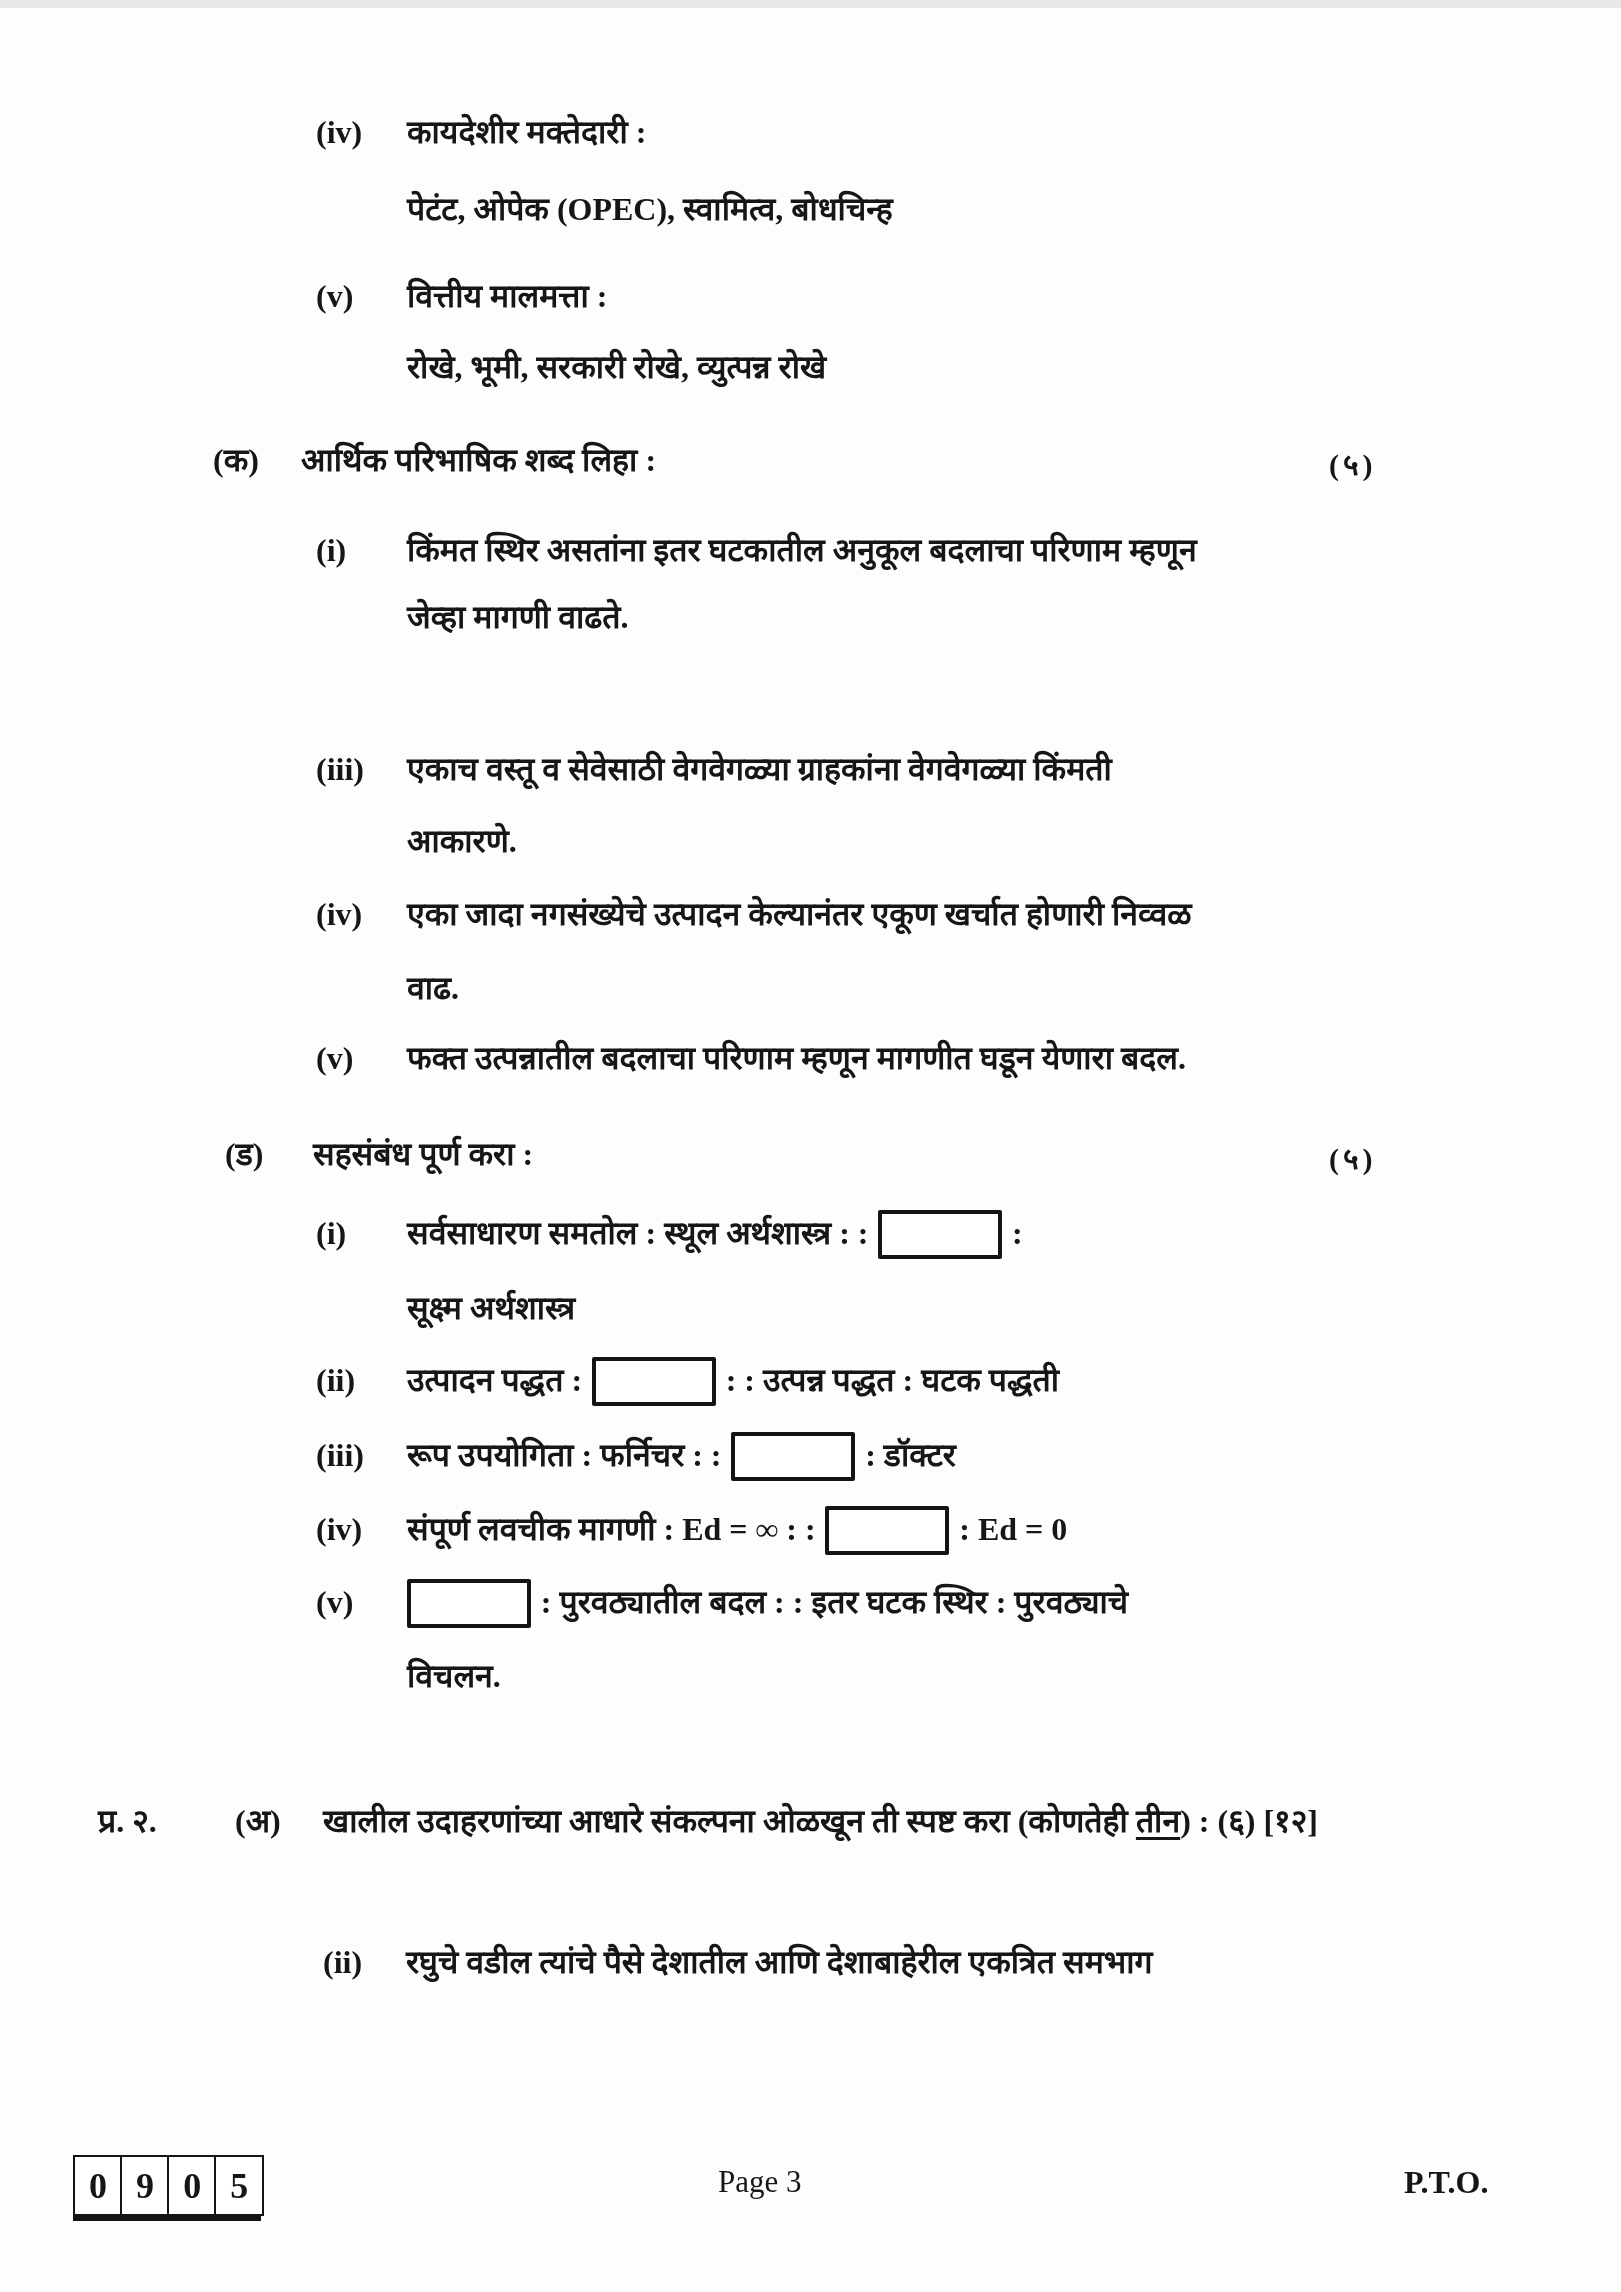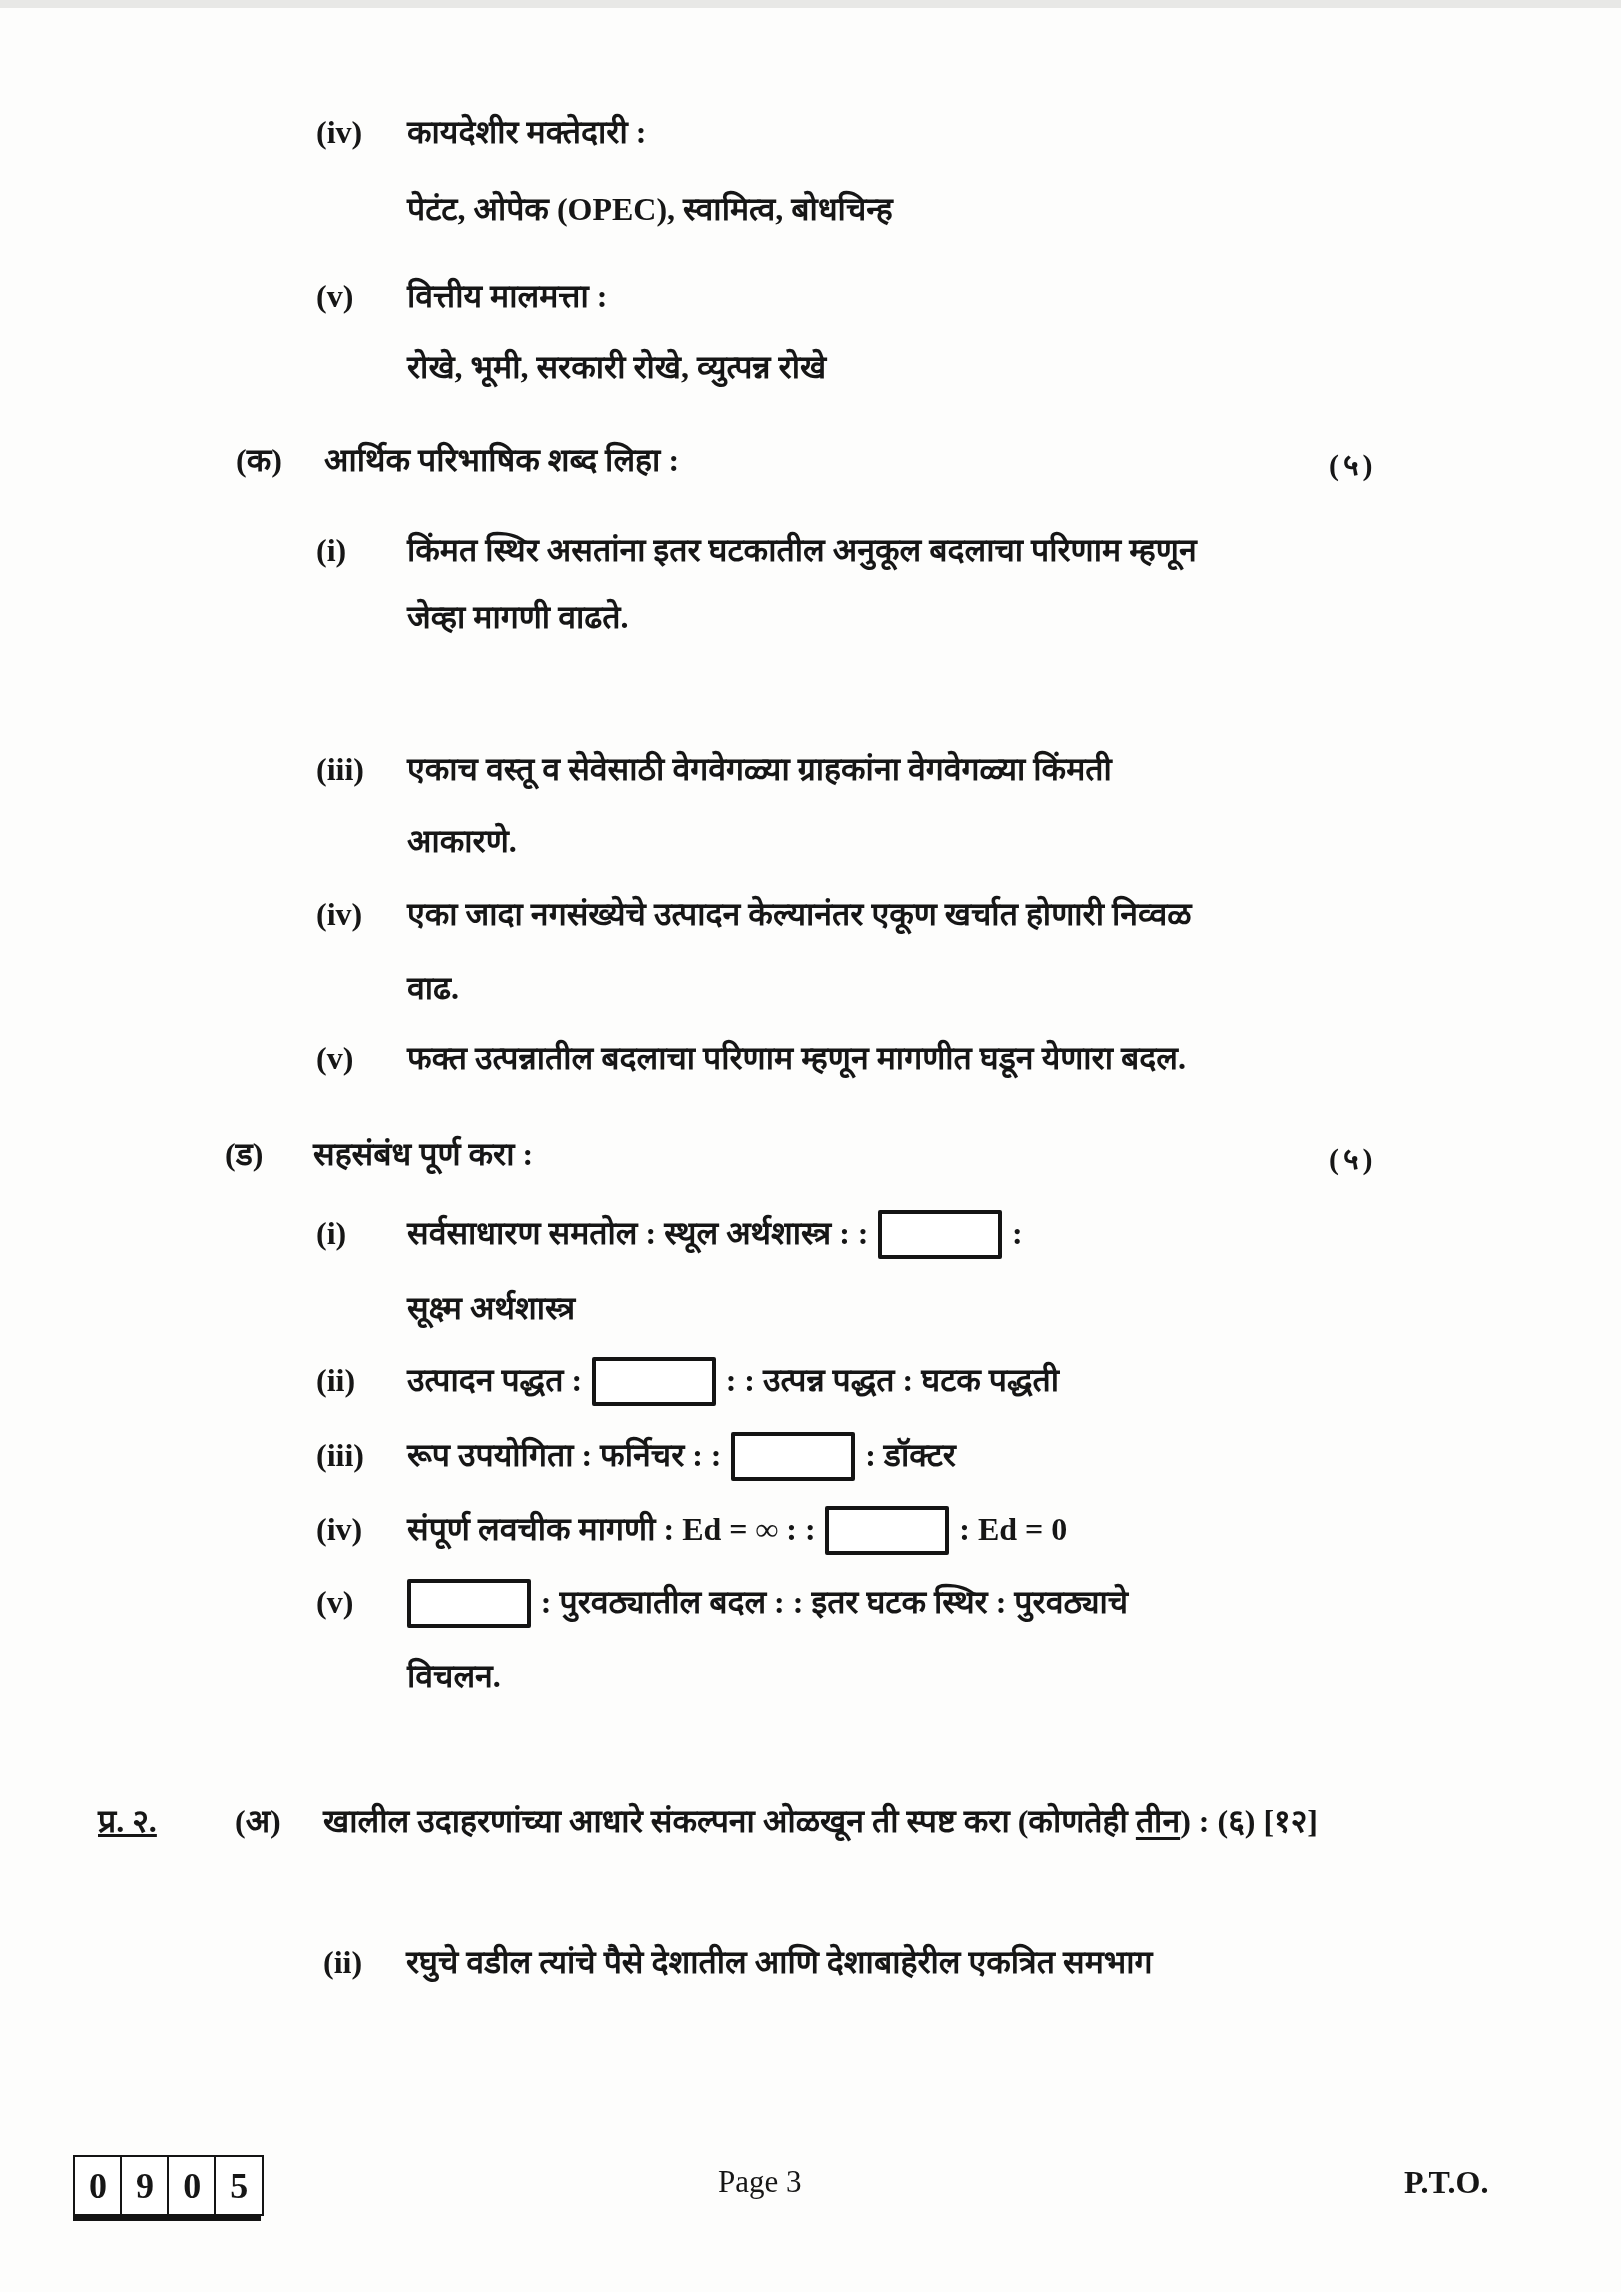--- a/index.html
+++ b/index.html
@@ -8,21 +8,21 @@
     width:1621px;height:2293px;
     margin:8px auto;
     background:#fdfdfc;
     color:#161616;
     font-family:"Liberation Serif","DejaVu Serif",serif;
     font-weight:600;
     overflow:hidden;
   }
   .row{position:absolute;white-space:nowrap;font-size:32px;line-height:1.35;}
   .marker{display:inline-block;width:91px;vertical-align:baseline;}
-  .q2num{display:inline-block;width:137px;vertical-align:baseline;font-weight:700;text-decoration:underline;}
+  .q2num{display:inline-block;width:137px;vertical-align:baseline;font-weight:700;}
   .submark{display:inline-block;width:88px;vertical-align:baseline;font-weight:700;}
   .sec-marker{display:inline-block;width:88px;vertical-align:baseline;font-weight:700;}
   .marks{position:absolute;left:1329px;font-size:30px;letter-spacing:3.9px;}
   .blank{
     display:inline-block;width:116px;height:41px;
     border:4.9px solid #141414;border-radius:2px;
     vertical-align:middle;margin:0 9.8px;transform:translateY(-2px);
     background:#fff;
   }
   .uline{text-decoration:underline;text-underline-offset:4.9px;}
@@ -49,21 +49,21 @@
   <div class="row" style="left:407px;top:180px">
     <span>पेटंट, ओपेक (OPEC), स्वामित्व, बोधचिन्ह</span>
   </div>
   <div class="row" style="left:316px;top:267px">
     <span class="marker">(v)</span><span>वित्तीय मालमत्ता :</span>
   </div>
   <div class="row" style="left:407px;top:338px">
     <span>रोखे, भूमी, सरकारी रोखे, व्युत्पन्न रोखे</span>
   </div>
 
-  <div class="row" style="left:236px;top:431px">
+  <div class="row" style="left:213px;top:431px">
     <span class="sec-marker">(क)</span><span>आर्थिक परिभाषिक शब्द लिहा :</span>
   </div>
   <div class="marks" style="top:435px">(५)</div>
 
   <div class="row" style="left:316px;top:521px">
     <span class="marker">(i)</span><span>किंमत स्थिर असतांना इतर घटकातील अनुकूल बदलाचा परिणाम म्हणून</span>
   </div>
   <div class="row" style="left:407px;top:588px">
     <span>जेव्हा मागणी वाढते.</span>
   </div>

